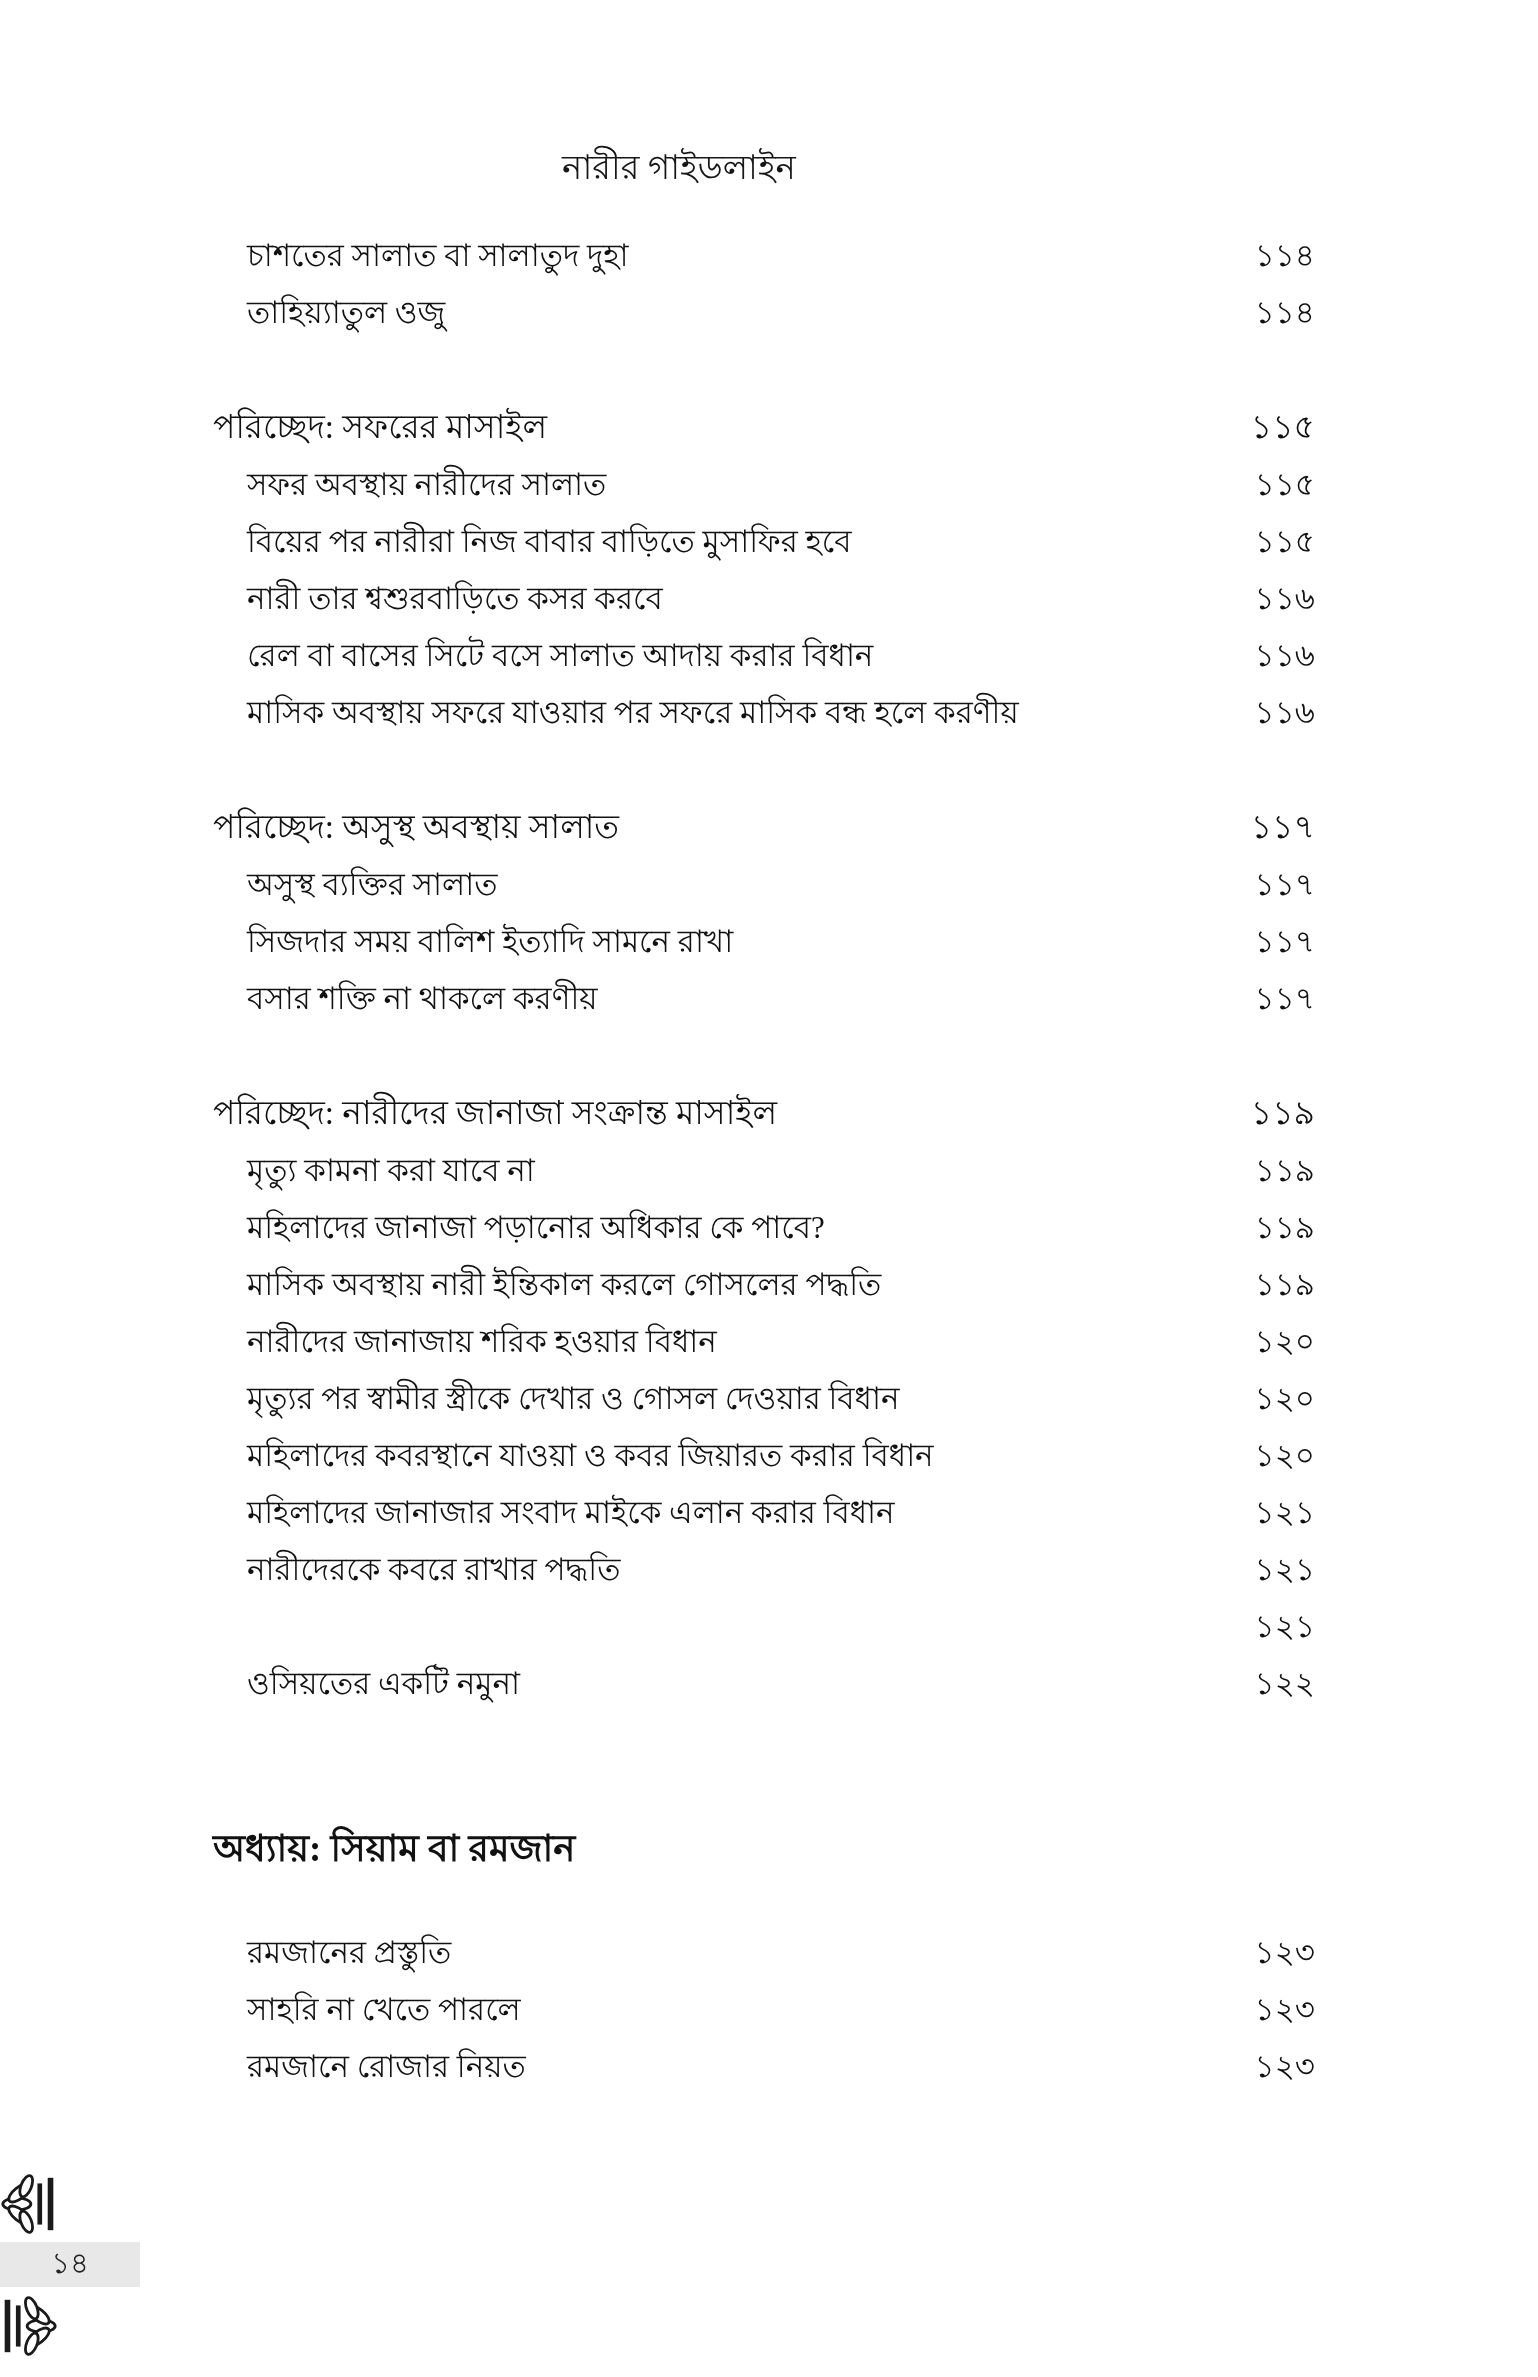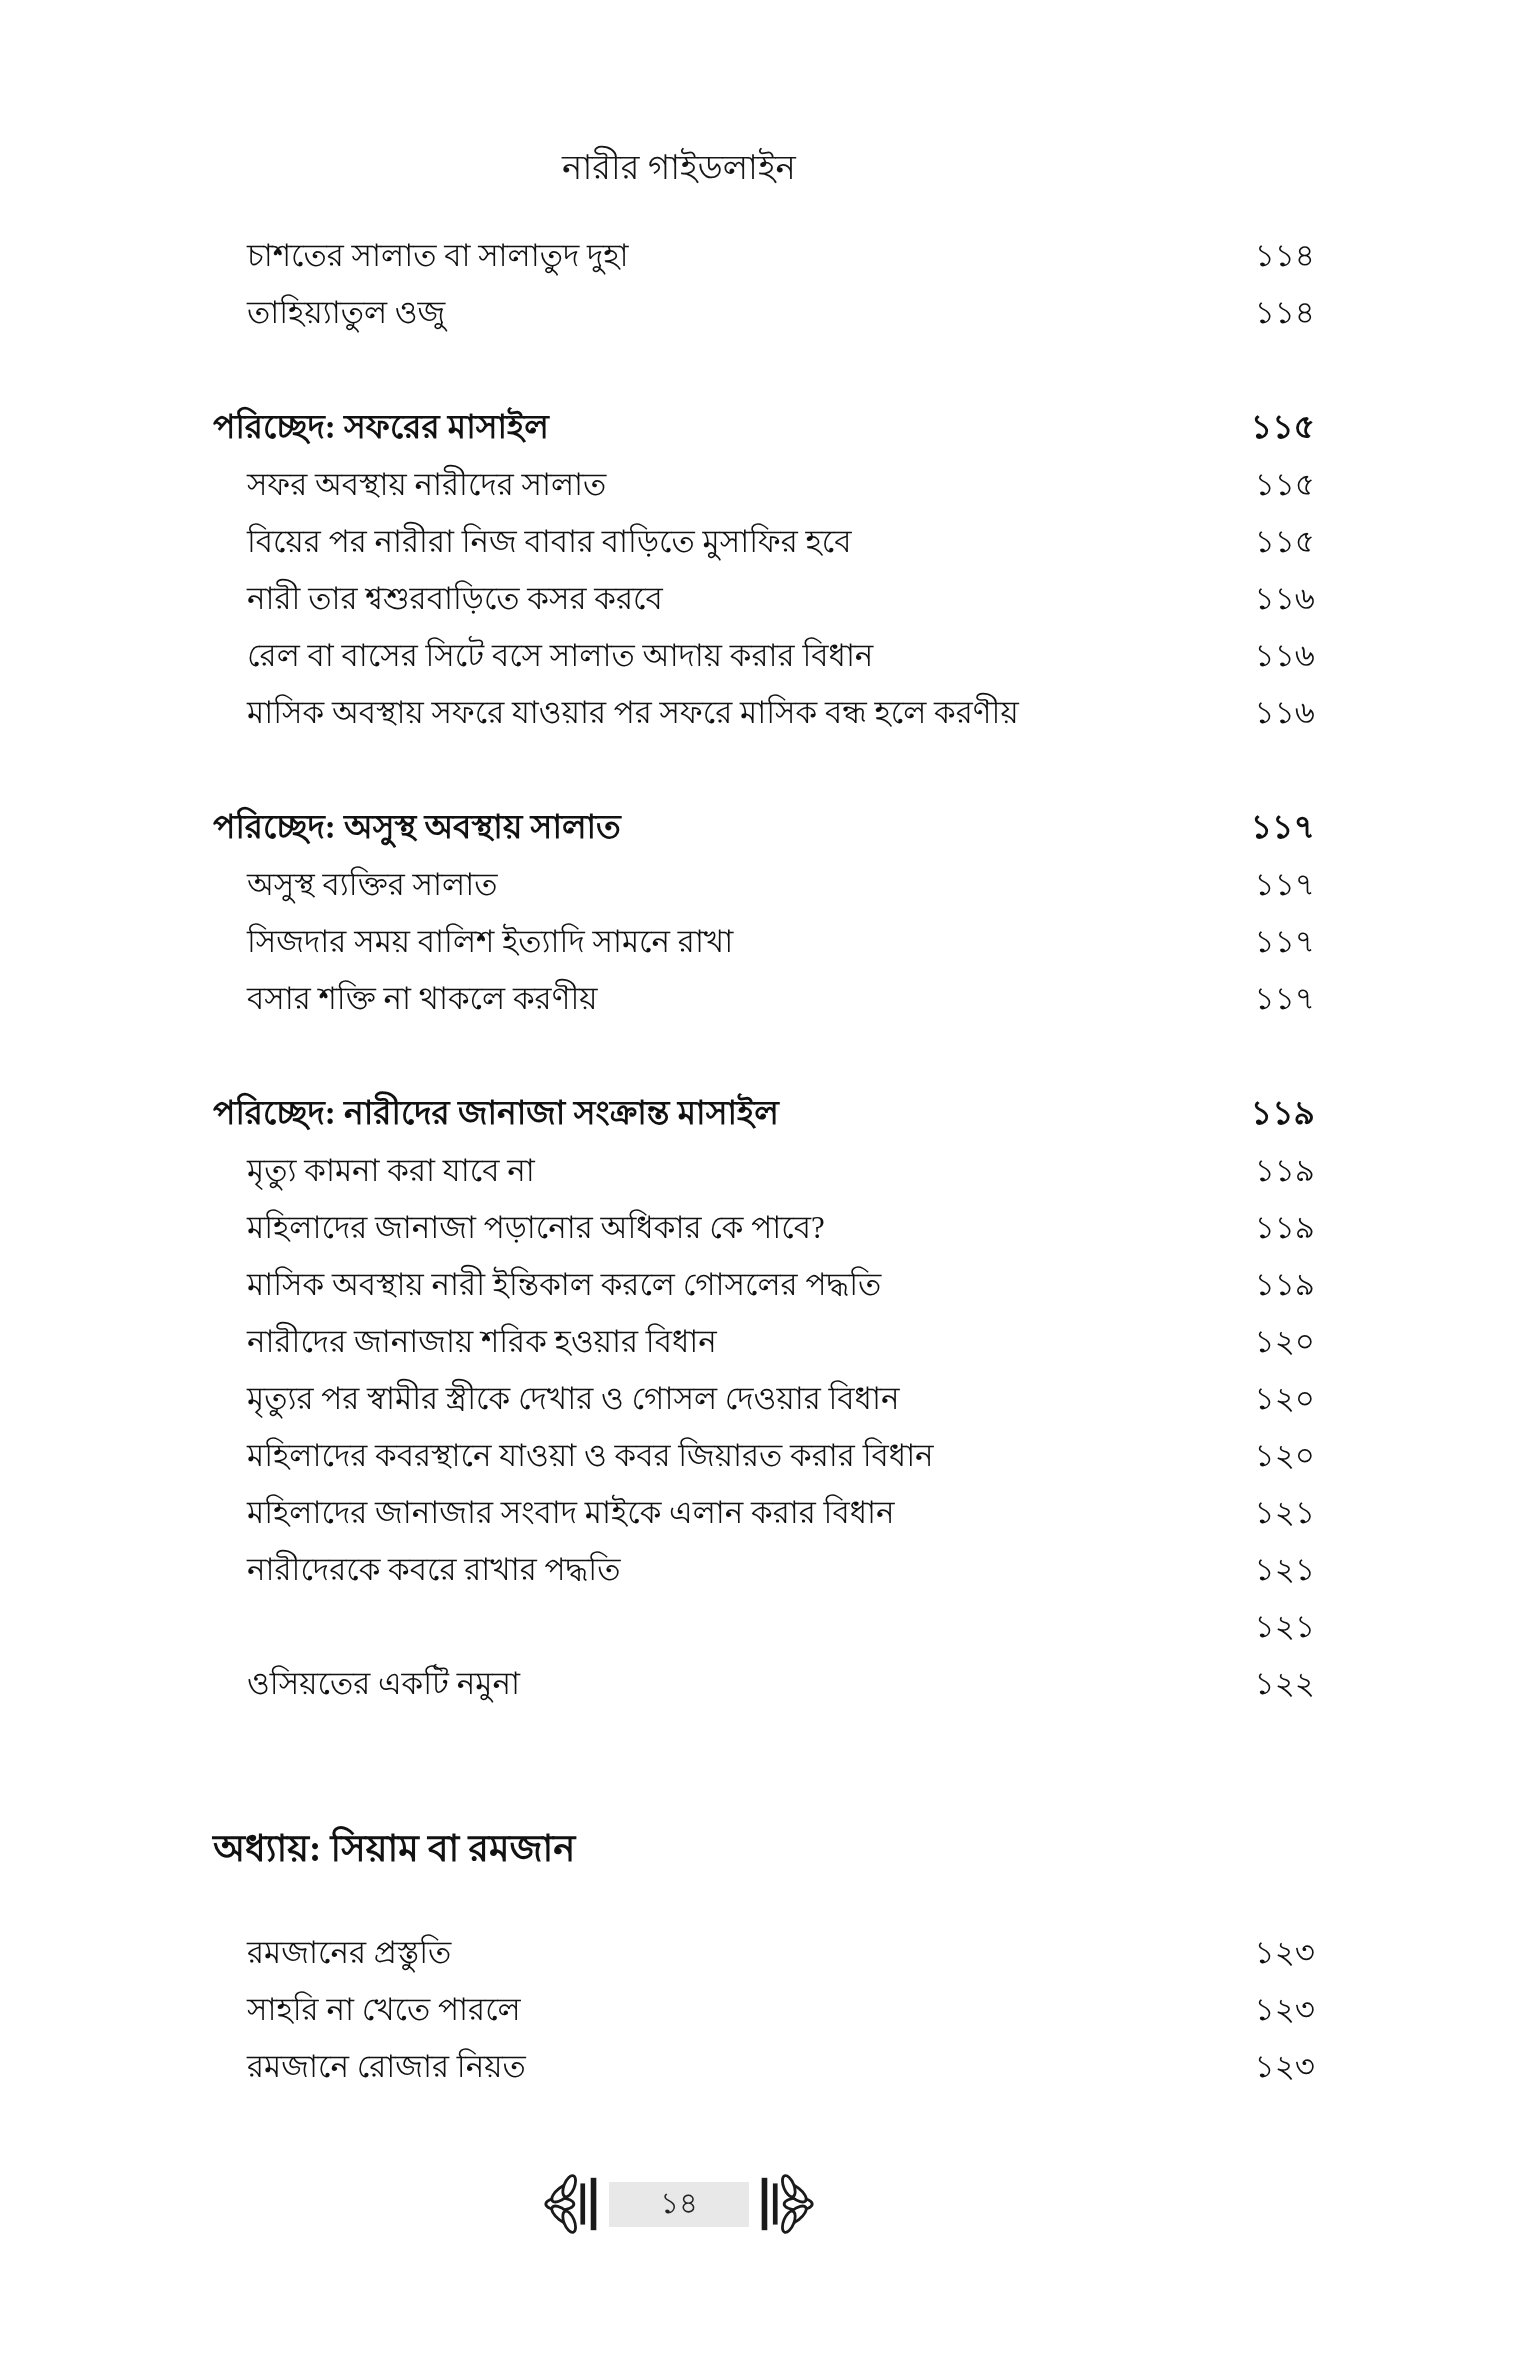--- a/index.html
+++ b/index.html
@@ -44,21 +44,21 @@
     white-space: nowrap;
   }
   .row .label,
   .row .pagenum {
     line-height: 57px;
     white-space: nowrap;
   }
   .row.entry { padding-left: 34px; }
   .row.heading {
     padding-left: 0;
-    font-weight: bold;
+    font-weight: normal;
     font-size: 33px;
     gap: 30px;
   }
   .leader {
     flex: 1;
     margin: 0 7.5px 0 11.2px;
     background-image: radial-gradient(circle, #141414 2.1px, transparent 2.7px);
     background-size: 12.6px 6.5px;
     background-repeat: repeat-x;
     background-position: 0 calc(100% - 16px);
@@ -77,22 +77,23 @@
     font-weight: bold;
     font-size: 37px;
   }
   .page-footer {
     position: absolute;
     top: 2174px;
     left: 0;
     width: 100%;
     display: flex;
     justify-content: center;
-    align-items: center;
+    align-items: flex-start;
     gap: 8.4px;
+    flex-direction: column;
   }
   .ornament { display: block; }
   .ornament.mirror { transform: scaleX(-1); }
   .page-badge {
     width: 140px;
     height: 45px;
     background: #e8e8e8;
     display: flex;
     align-items: center;
     justify-content: center;

